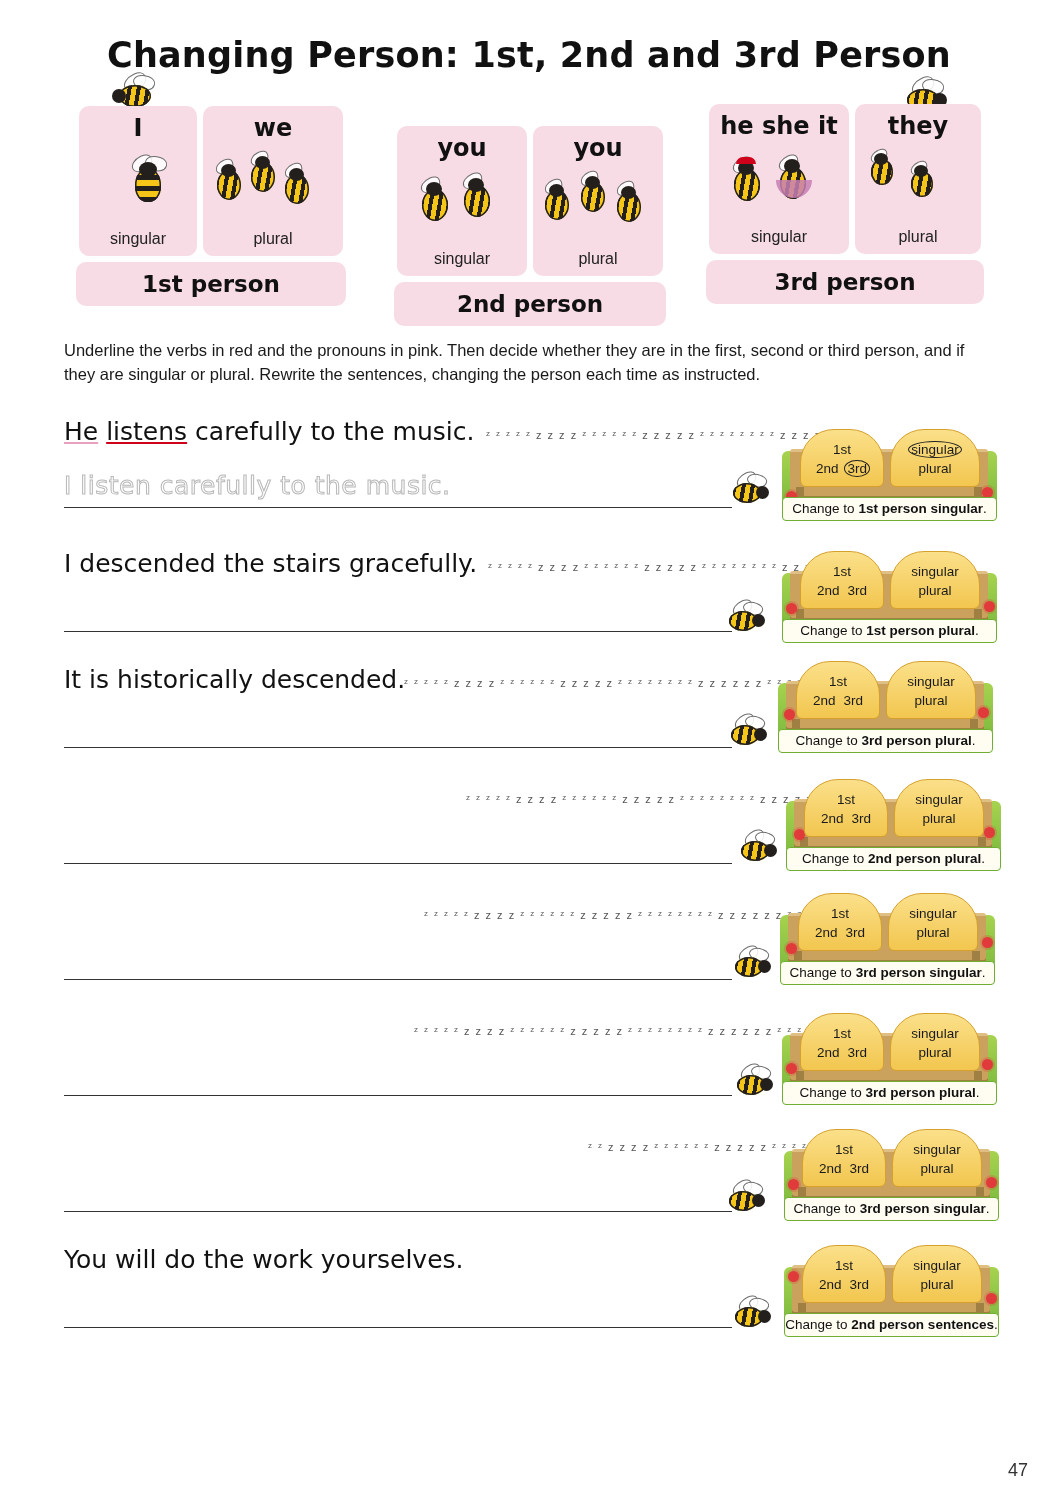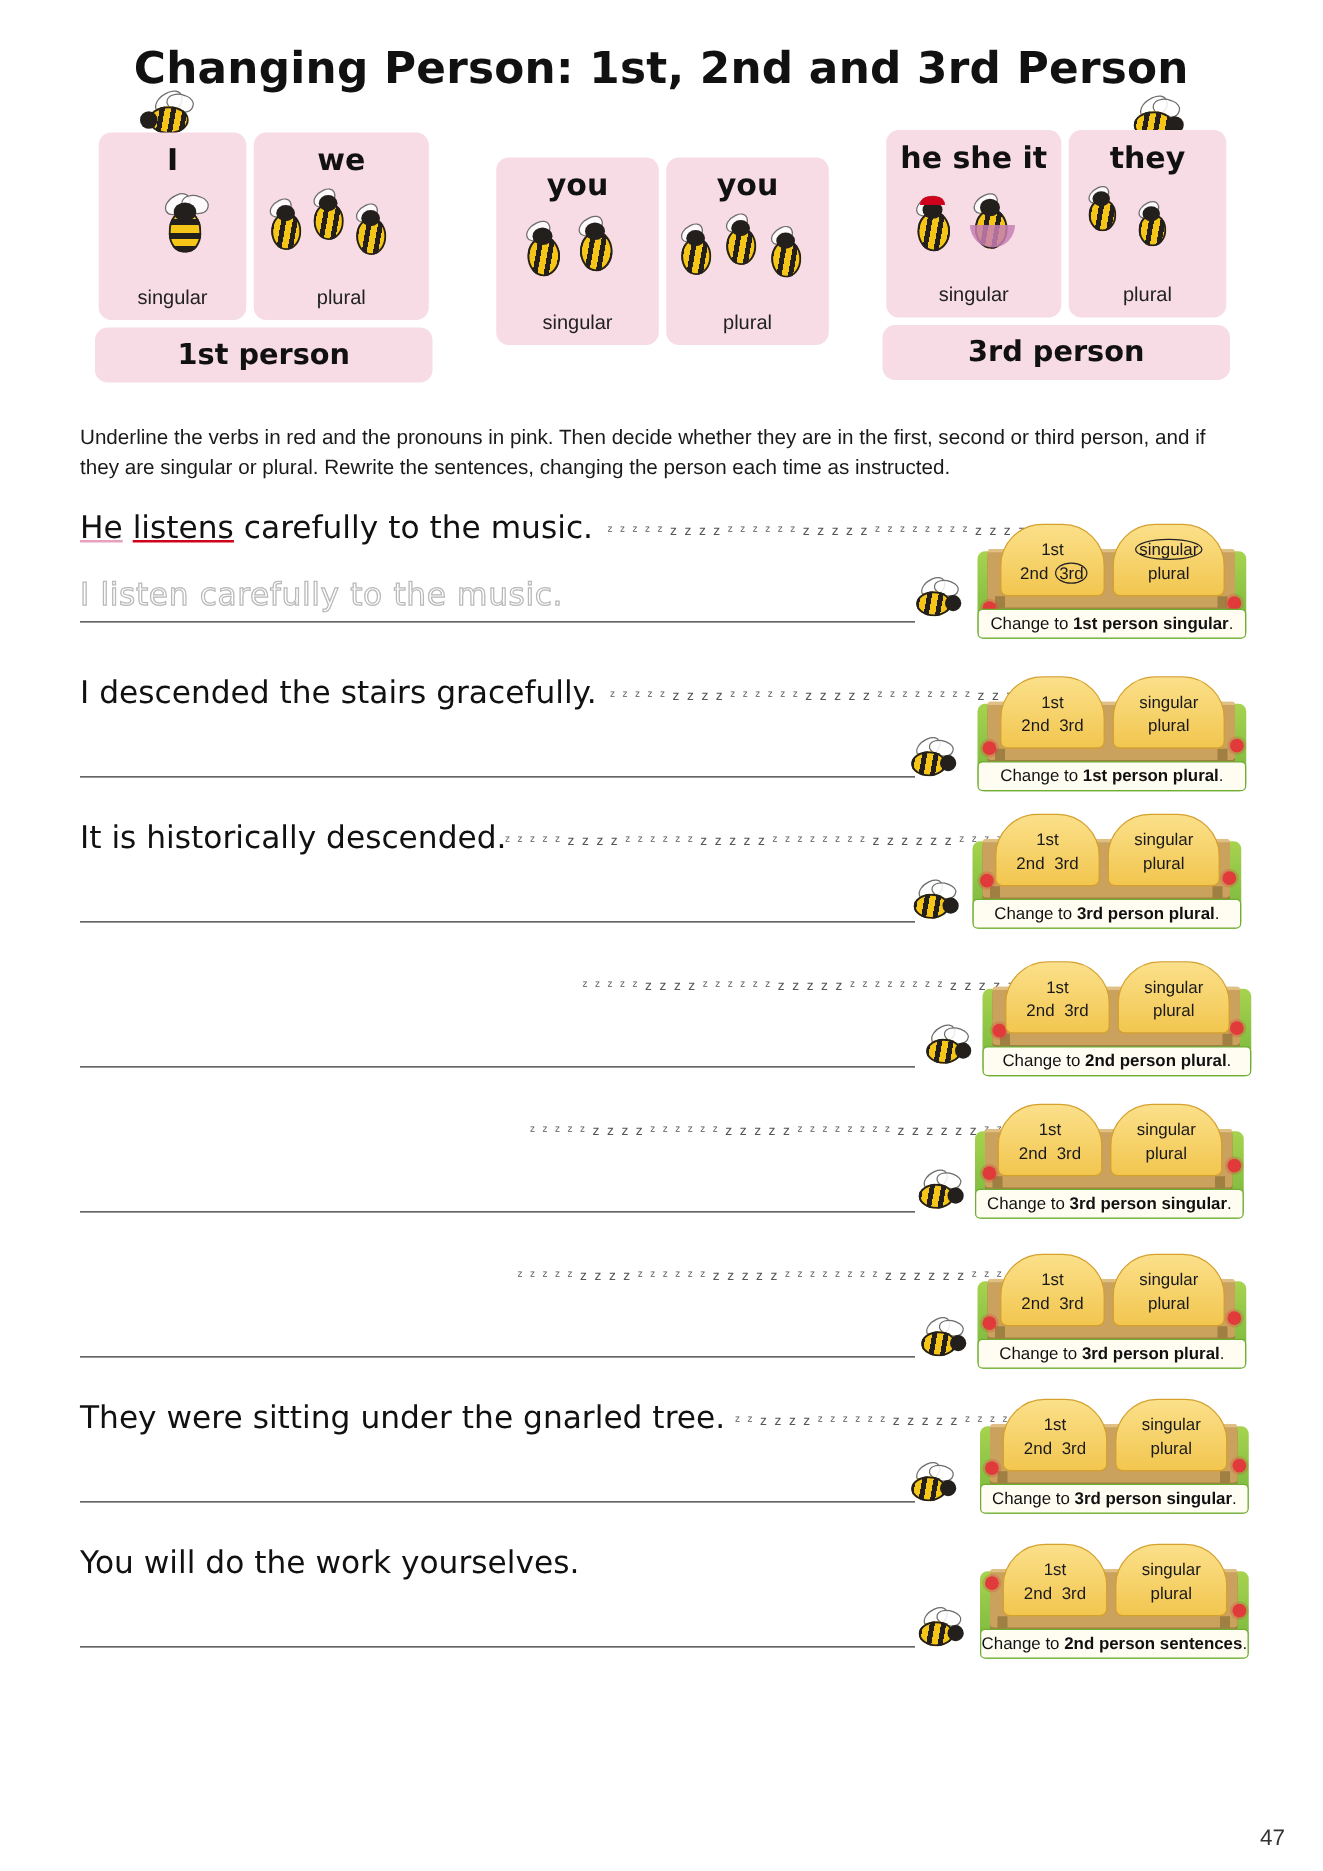--- a/index.html
+++ b/index.html
@@ -113,21 +113,21 @@
     margin: 8px 64px 0 64px;
     font-size: 16.5px;
     line-height: 1.45;
     color: #1a1a1a;
     font-family: "Liberation Sans", sans-serif;
     width: 930px;
   }
 
   
   .questions {
-    margin-top: 14px;
+    margin-top: 24px;
     position: relative;
   }
   .q {
     position: relative;
     height: 116px;
   }
   .q.first { height: 132px; }
   .q-text {
     position: absolute;
     left: 64px;
@@ -360,20 +360,21 @@
           </div>
           <div class="bee" style="position:absolute;left:76px;top:16px;width:34px;height:46px;">
             <div class="wing" style="left:3px;top:2px;width:17px;height:11px;"></div>
             <div class="body" style="left:4px;top:12px;width:24px;height:30px;border-radius:50%;"></div>
             <div class="head" style="left:8px;top:6px;width:15px;height:13px;"></div>
           </div>
         </div>
         <div class="pg-num">plural</div>
       </div>
     </div>
+    <div class="pg-label">2nd person</div>
   </div>
 
   <div class="person-group" style="left:706px; width:278px; top:-2px;">
     <div class="pg-cells">
       <div class="pg-cell" style="width:142px;">
         <div class="pg-word">he she it</div>
         <div class="pg-art">
           <div class="bee" style="position:absolute;left:16px;top:14px;width:40px;height:50px;">
             <div class="wing" style="left:3px;top:2px;width:19px;height:12px;"></div>
             <div class="body" style="left:5px;top:13px;width:26px;height:32px;border-radius:50%;"></div>
@@ -576,21 +577,20 @@
       </div>
       <div class="hive-dome right">
         <div class="ln"><span class="opt">singular</span></div>
         <div class="ln"><span class="opt">plural</span></div>
       </div>
       <div class="hive-banner"><span>Change to </span><b>3rd person plural</b><span>.</span></div>
     </div>
   </div>
 
   <div class="q">
-    <div class="q-text">They were sitting under the gnarled tree.</div>
     <div class="dots" style="left:588px; width:240px;">ᶻ ᶻ z z z z ᶻ ᶻ ᶻ ᶻ ᶻ ᶻ z z z z z ᶻ ᶻ ᶻ ᶻ ᶻ ᶻ</div>
     <div class="answer-line"></div>
     <div class="bee q-bee" style="left:724px;top:58px;width:42px;height:34px;">
       <div class="wing" style="left:8px;top:0;width:19px;height:12px;"></div>
       <div class="wing w2" style="left:19px;top:1px;width:18px;height:11px;"></div>
       <div class="body" style="left:5px;top:10px;width:28px;height:20px;"></div>
       <div class="head" style="left:28px;top:13px;width:13px;height:13px;"></div>
     </div>
     <div class="hive" style="left:784px; top:6px;">
       <div class="hive-grass"></div>

